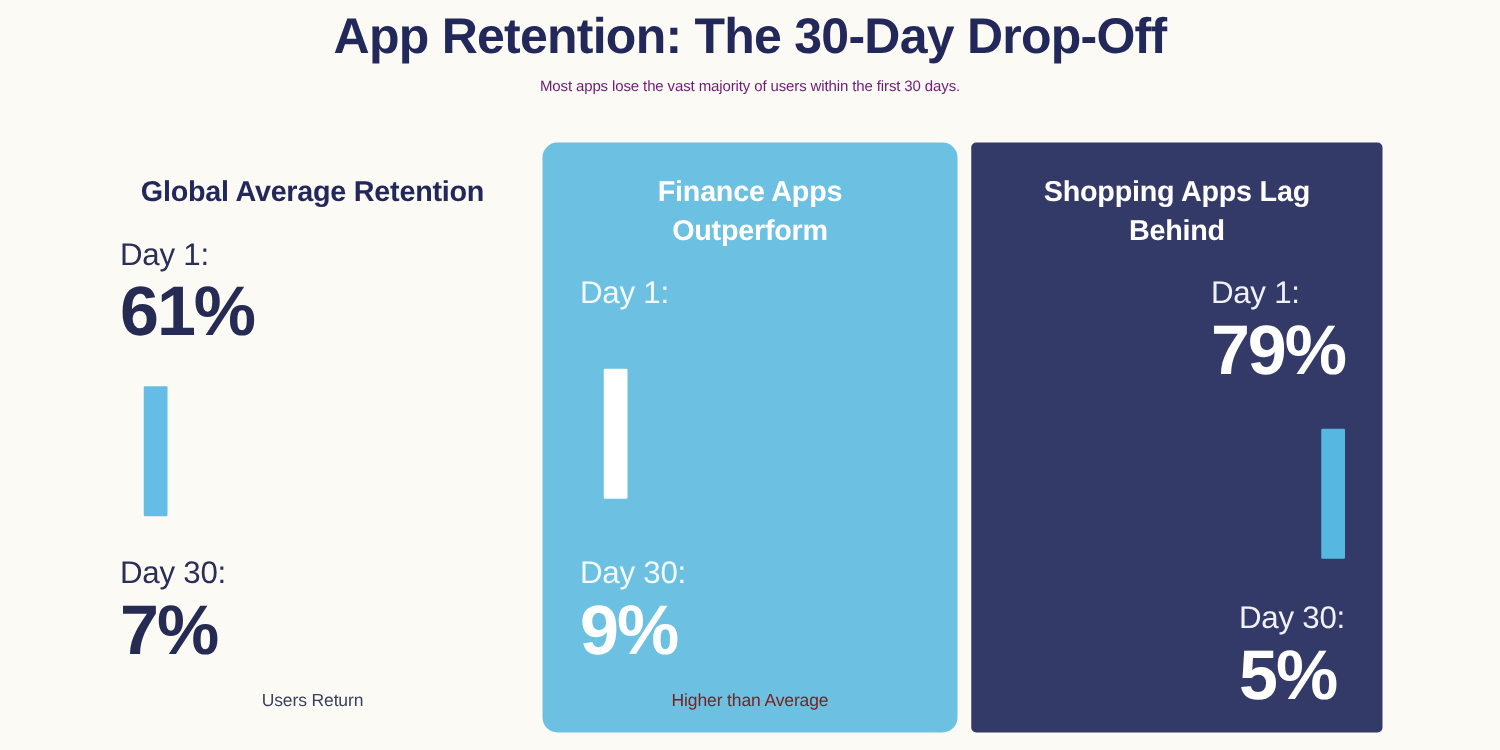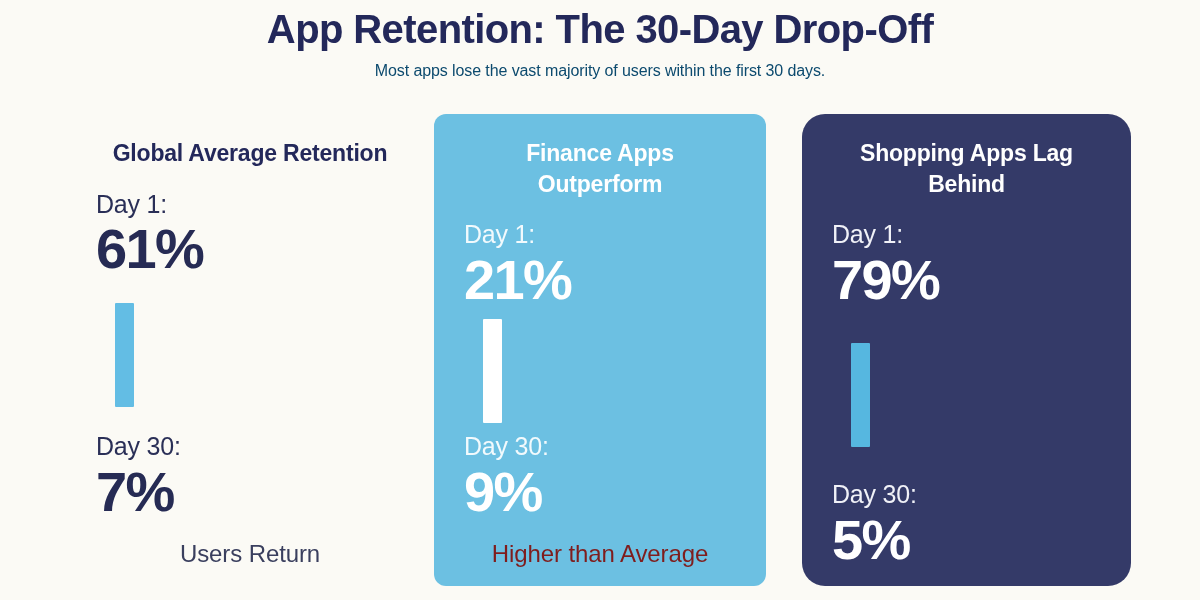--- a/index.html
+++ b/index.html
@@ -35,23 +35,23 @@
   .title {
     margin: 0;
     font-size: 40px;
     line-height: 1.05;
     font-weight: 700;
     letter-spacing: -0.6px;
     color: #23285a;
   }
   .subtitle {
     margin: 12px 0 0 0;
-    font-size: 16px;
+    font-size: 12px;
     font-weight: 400;
-    color: #0c4a6e;
+    color: #701a75;
     letter-spacing: -0.1px;
   }
 
   
   .cards {
     position: absolute;
     top: 114px;
     left: 0;
     width: 1200px;
     height: 472px;
@@ -77,23 +77,24 @@
   
   .card--light {
     width: 332px;
     margin-left: 0px;
     background: #6cc0e2;
     border-radius: 12px;
   }
   
   .card--dark {
     width: 329px;
-    margin-left: 36px;
+    margin-left: 11px;
     background: #343a68;
-    border-radius: 23px;
+    border-radius: 4px;
+    align-items: flex-end;
   }
 
   .card-heading {
     margin: 0 0 0 0;
     text-align: center;
     font-size: 23px;
     line-height: 1.33;
     font-weight: 700;
     letter-spacing: -0.2px;
   }
@@ -144,21 +145,21 @@
     border-radius: 1px;
   }
   .card--plain .bar { background: #63bde4; }
   .card--light .bar { background: #ffffff; }
   .card--dark  .bar { background: #56b7e0; }
 
   .card-footer {
     margin-top: auto;
     padding-top: 20px;
     text-align: center;
-    font-size: 24px;
+    font-size: 14px;
     font-weight: 400;
     letter-spacing: -0.1px;
   }
   .card--plain .card-footer { color: #3a3f5e; }
   .card--light .card-footer { color: #7f1d1d; }
   .card--dark  .card-footer { color: #e7e9f2; }
 </style>
 </head>
 <body>
 
@@ -189,21 +190,20 @@
       </div>
 
       <div class="card-footer">Users Return</div>
     </div>
 
     <div class="card card--light">
       <div class="card-heading">Finance Apps Outperform</div>
 
       <div class="stat-block">
         <div class="stat-label">Day 1:</div>
-        <div class="stat-value">21%</div>
       </div>
 
       <div class="bar-wrap">
         <div class="bar"></div>
       </div>
 
       <div class="stat-block stat-block--bottom">
         <div class="stat-label">Day 30:</div>
         <div class="stat-value">9%</div>
       </div>

